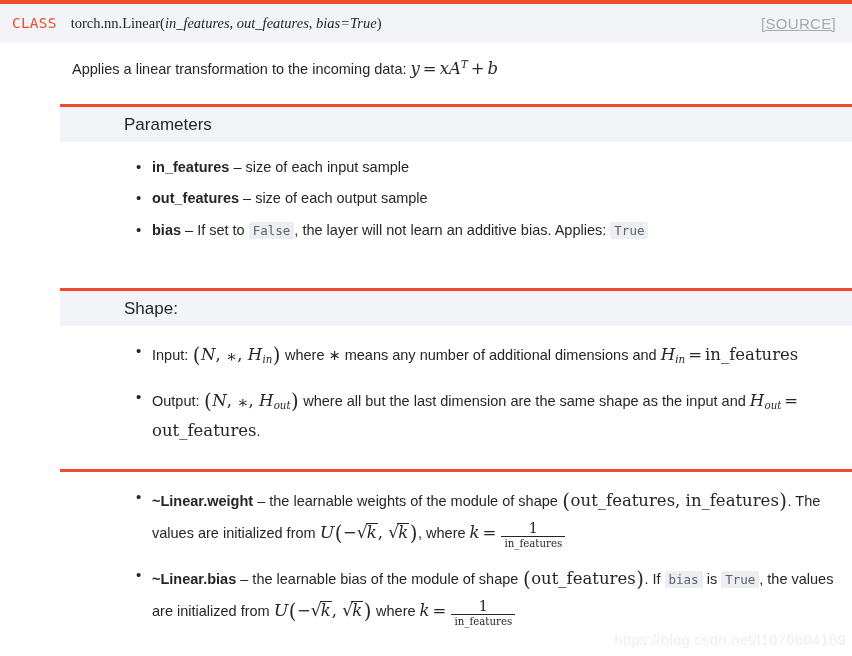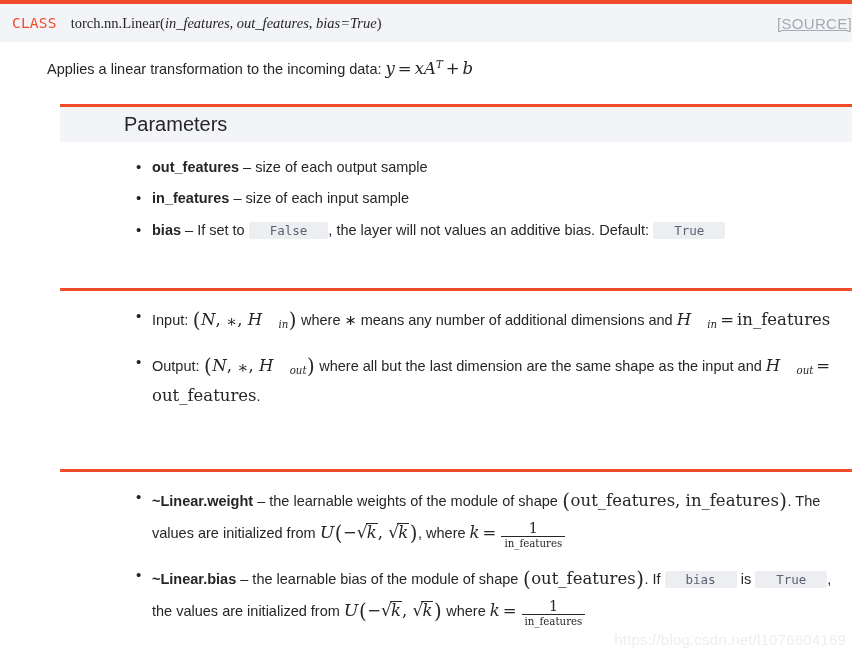--- a/index.html
+++ b/index.html
@@ -29,21 +29,21 @@
   
   .sig-bar {
     position: absolute;
     top: 4px; left: 0;
     width: 852px;
     height: 38px;
     background: #f3f4f7;
     display: flex;
     align-items: center;
     box-sizing: border-box;
-    padding: 0 0 0 12px;
+    padding: 0 16px 0 12px;
   }
   .class-kw {
     color: #ee4c2c;
     font-family: "DejaVu Sans Mono", monospace;
     font-size: 14.5px;
     letter-spacing: .2px;
     margin-right: 14px;
     flex: 0 0 auto;
   }
   .sig-text {
@@ -62,21 +62,21 @@
     font-size: 15px;
     color: #a5a9b0;
     letter-spacing: .3px;
     flex: 0 0 auto;
   }
 
   
   .intro {
     position: absolute;
     top: 57px;
-    left: 47px;
+    left: 72px;
     font-size: 14.5px;
     color: #262626;
     line-height: 1.5;
   }
 
   
   .section {
     position: absolute;
     left: 60px;
     width: 792px;
@@ -87,21 +87,21 @@
     background: #ee4c2c;
     width: 100%;
   }
   .sec-head {
     background: #f3f4f7;
     height: 35px;
     display: flex;
     align-items: center;
     padding-left: 64px;
     box-sizing: border-box;
-    font-size: 20px;
+    font-size: 17px;
     color: #262626;
     text-align: center;
   }
   .sec-body {
     padding: 14px 0 0 0;
   }
 
   
   ul.bl {
     margin: 0;
@@ -127,40 +127,39 @@
   ul.bl.loose > li { margin-bottom: 14px; }
 
   strong.pname { font-weight: bold; }
 
   
   code.lit {
     font-family: "DejaVu Sans Mono", monospace;
     font-size: 12.5px;
     background: #eceef2;
     color: #5b6270;
-    padding: 1px 21px;
+    padding: 1px 4px;
     border-radius: 2px;
     white-space: nowrap;
   }
 
   
   .m {
     font-family: "DejaVu Serif", serif;
     font-style: italic;
     font-size: 16.5px;
     white-space: nowrap;
   }
   .m .up { font-style: normal; }
   .m .op { font-style: normal; padding: 0 3px; }
   .m sub {
     font-size: 0.62em;
     font-style: italic;
     vertical-align: -0.28em;
     padding-left: .3px;
-    margin-left: 16px;
   }
   .m sup {
     font-size: 0.62em;
     font-style: italic;
     vertical-align: 0.55em;
   }
   .m .paren {
     font-style: normal;
     font-size: 1.2em;
     vertical-align: -0.09em;
@@ -246,29 +245,30 @@
   <a class="source-link" href="#">[SOURCE]</a>
 </div>
 
 <div class="intro"><span>Applies a linear transformation to the incoming data: </span><span class="m"><span>y</span><span class="op">=</span><span>x</span><span>A</span><sup>T</sup><span class="op">+</span><span>b</span></span></div>
 
 <div class="section" style="top:104px;">
   <div class="sec-rule"></div>
   <div class="sec-head">Parameters</div>
   <div class="sec-body">
     <ul class="bl tight">
+      <li><strong class="pname">in_features</strong><span> – size of each input sample</span></li>
       <li><strong class="pname">out_features</strong><span> – size of each output sample</span></li>
-      <li><strong class="pname">in_features</strong><span> – size of each input sample</span></li>
-      <li><strong class="pname">bias</strong><span> – If set to </span><code class="lit">False</code><span>, the layer will not values an additive bias. Default: </span><code class="lit">True</code></li>
+      <li><strong class="pname">bias</strong><span> – If set to </span><code class="lit">False</code><span>, the layer will not learn an additive bias. Applies: </span><code class="lit">True</code></li>
     </ul>
   </div>
 </div>
 
 <div class="section" style="top:288px;">
   <div class="sec-rule"></div>
+  <div class="sec-head">Shape:</div>
   <div class="sec-body">
     <ul class="bl loose">
       <li><span>Input: </span><span class="m"><span class="paren">(</span><span>N</span><span class="up">,&nbsp;</span><span class="star">∗</span><span class="up">,&nbsp;</span><span>H</span><sub>in</sub><span class="paren">)</span></span><span> where ∗ means any number of additional dimensions and </span><span class="m"><span>H</span><sub>in</sub><span class="op">=</span><span class="txtid">in_features</span></span></li>
       <li><span>Output: </span><span class="m"><span class="paren">(</span><span>N</span><span class="up">,&nbsp;</span><span class="star">∗</span><span class="up">,&nbsp;</span><span>H</span><sub>out</sub><span class="paren">)</span></span><span> where all but the last dimension are the same shape as the input and </span><span class="m"><span>H</span><sub>out</sub><span class="op">=</span></span> <span class="m"><span class="txtid">out_features</span></span><span>.</span></li>
     </ul>
   </div>
 </div>
 
 <div class="section" style="top:469px;">
   <div class="sec-rule"></div>

